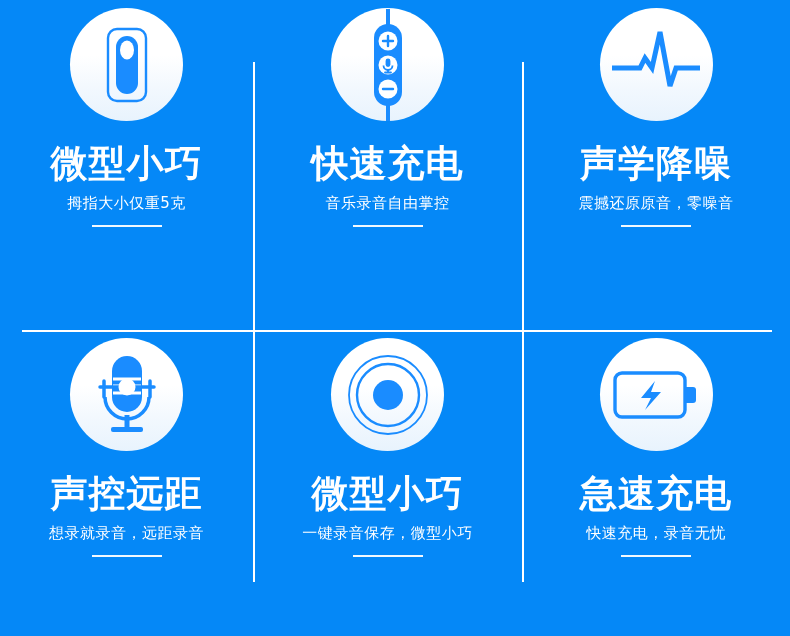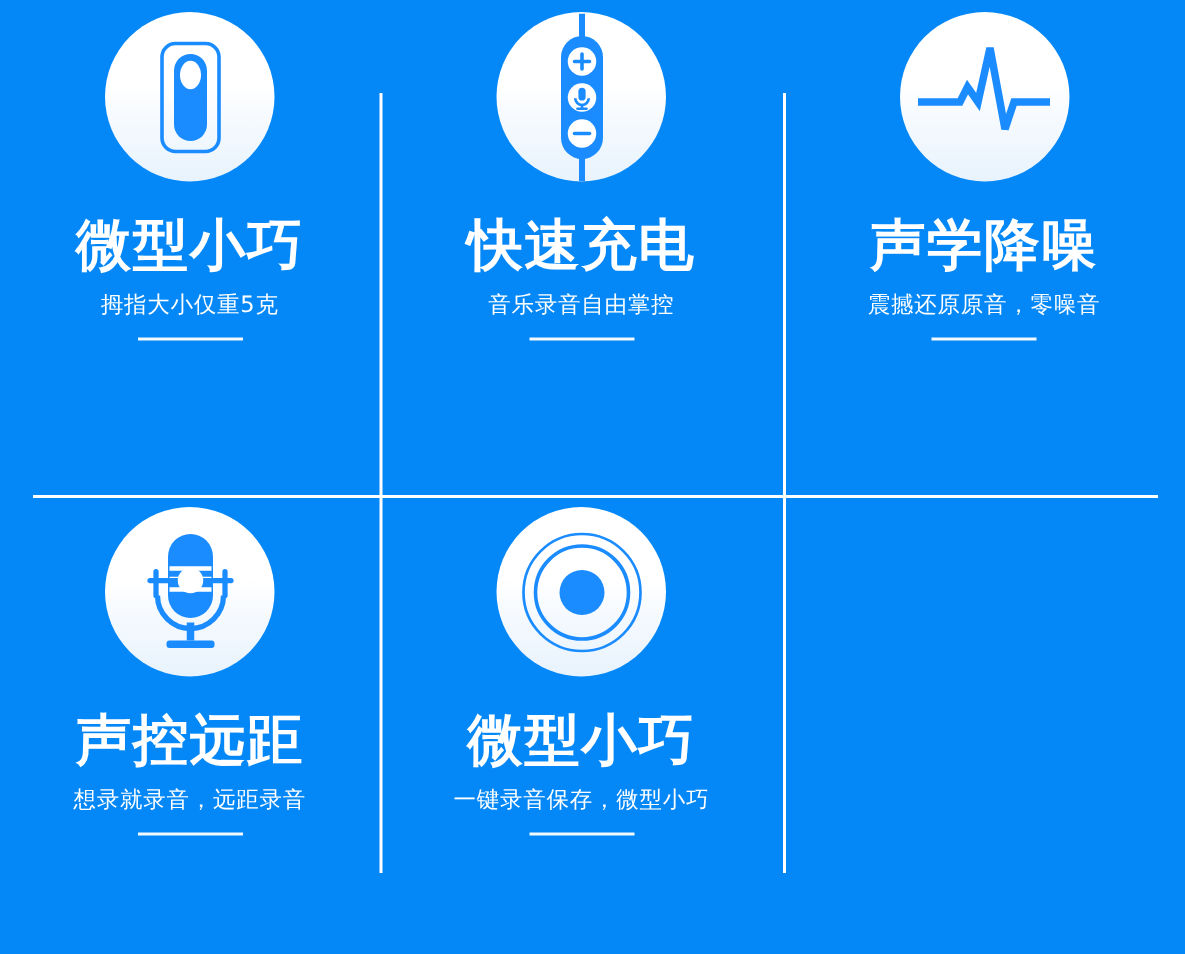--- a/index.html
+++ b/index.html
@@ -161,14 +161,28 @@
           <circle cx="42" cy="42" r="31" fill="none" stroke="#1a8cff" stroke-width="2.4"></circle>
           <circle cx="42" cy="42" r="15" fill="#1a8cff"></circle>
         </svg>
       </span>
     </div>
     <div class="title">微型小巧</div>
     <div class="subtitle">一键录音保存，微型小巧</div>
     <div class="underline"></div>
   </div>
 
+  <div class="cell row2">
+    <div class="disc">
+      <span>
+        <svg width="86" height="56" viewBox="0 0 86 56">
+          <rect x="2" y="6" width="70" height="44" rx="7" ry="7" fill="none" stroke="#1a8cff" stroke-width="3.4"></rect>
+          <path d="M72 20 L80 20 a3 3 0 0 1 3 3 L83 33 a3 3 0 0 1 -3 3 L72 36 Z" fill="#1a8cff"></path>
+          <path d="M42 14 L28 31 L38 31 L32 43 L48 25 L38 25 Z" fill="#1a8cff"></path>
+        </svg>
+      </span>
+    </div>
+    <div class="title">急速充电</div>
+    <div class="subtitle">快速充电，录音无忧</div>
+    <div class="underline"></div>
+  </div>
 
 </div>
 
 </body></html>

